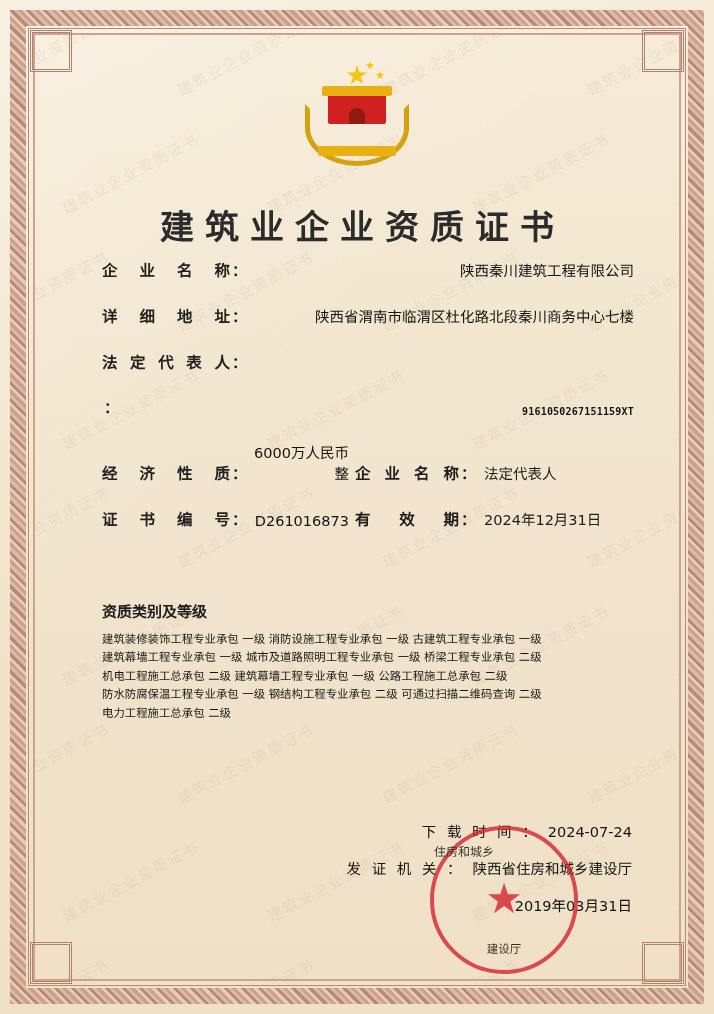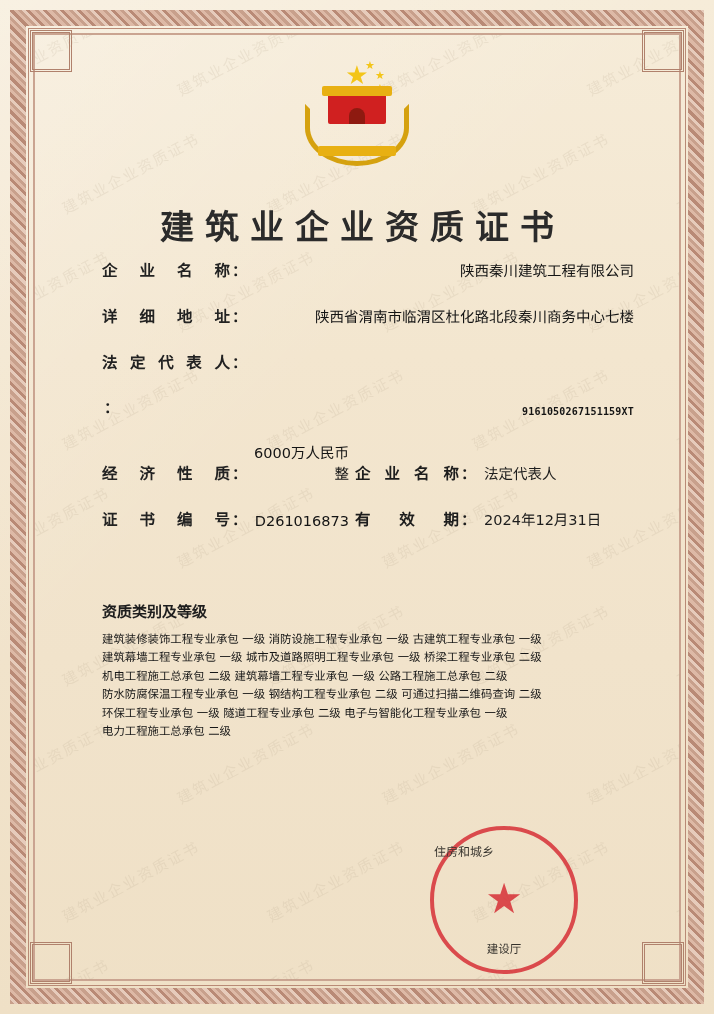--- a/index.html
+++ b/index.html
@@ -498,26 +498,38 @@
         </div>
       </div>
 
     <div class="qual">
       <div class="qual-title">资质类别及等级</div>
       <div class="qual-list" id="qual-list">
           <div class="qual-line">建筑装修装饰工程专业承包  一级  消防设施工程专业承包  一级  古建筑工程专业承包  一级</div>
           <div class="qual-line">建筑幕墙工程专业承包  一级  城市及道路照明工程专业承包  一级  桥梁工程专业承包  二级</div>
           <div class="qual-line">机电工程施工总承包  二级  建筑幕墙工程专业承包  一级  公路工程施工总承包  二级</div>
           <div class="qual-line">防水防腐保温工程专业承包  一级  钢结构工程专业承包  二级  可通过扫描二维码查询  二级</div>
-          <div class="qual-line">环保工程专业承包  一级  隧道工程专业承包  二级  电子与智能化工程专业承包  一级</div>
           <div class="qual-line">电力工程施工总承包  二级</div>
         </div>
     </div>
 
 
+    <div class="bottom-info">
+      <div class="bi-row">
+        <span class="bl">下 载 时 间 ：</span>
+        <span class="bv">2024-07-24</span>
+      </div>
+      <div class="bi-row">
+        <span class="bl">发 证 机 关 ：</span>
+        <span class="bv">陕西省住房和城乡建设厅</span>
+      </div>
+      <div class="bi-row date-row">
+        <span class="bv">2019年03月31日</span>
+      </div>
+    </div>
 
     <div class="seal">
       <div class="st-top">住房和城乡</div>
       <div class="seal-star">★</div>
       <div class="st-bottom">建设厅</div>
     </div>
 
   </div>
 </div>
 

